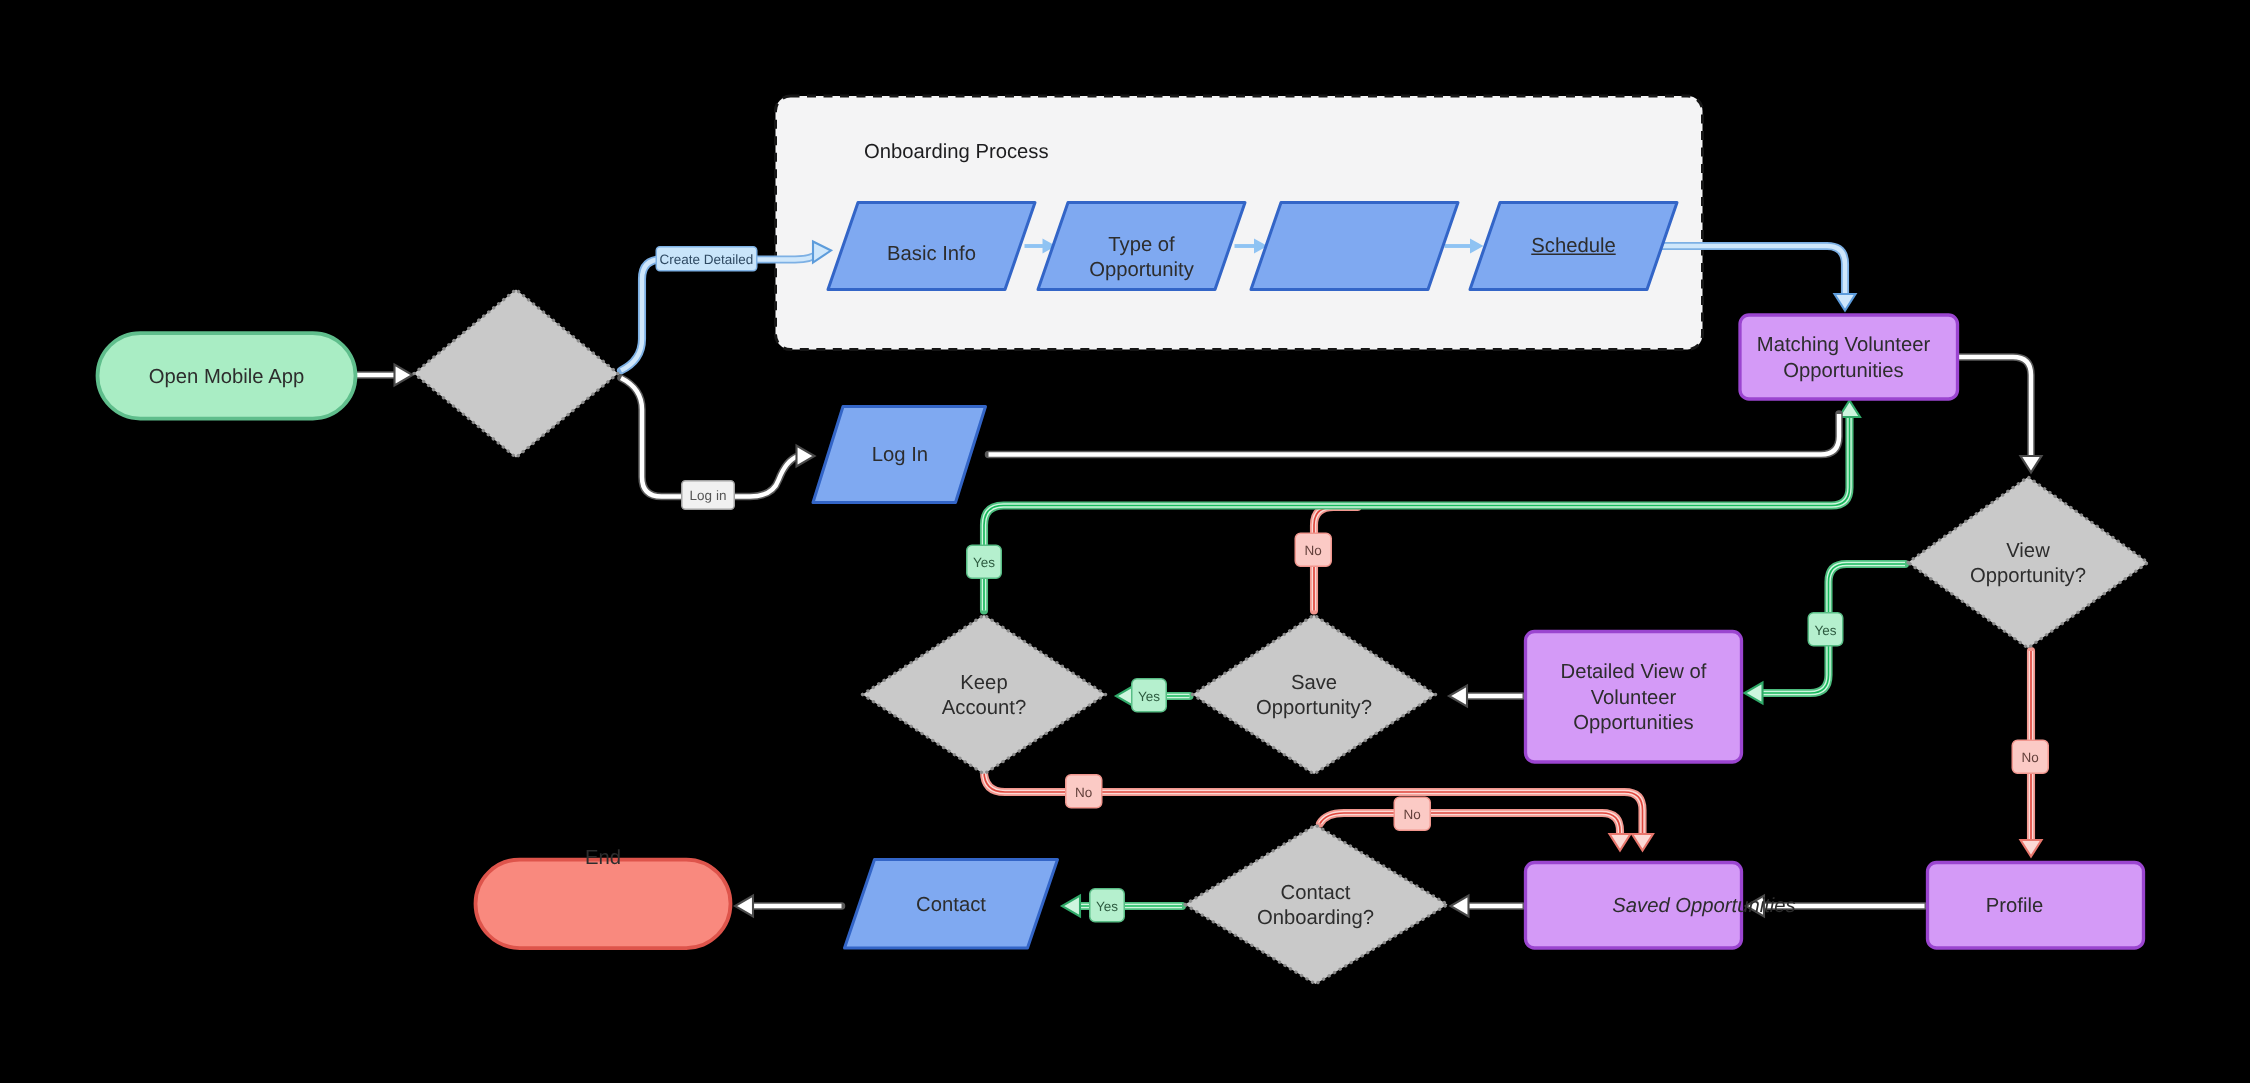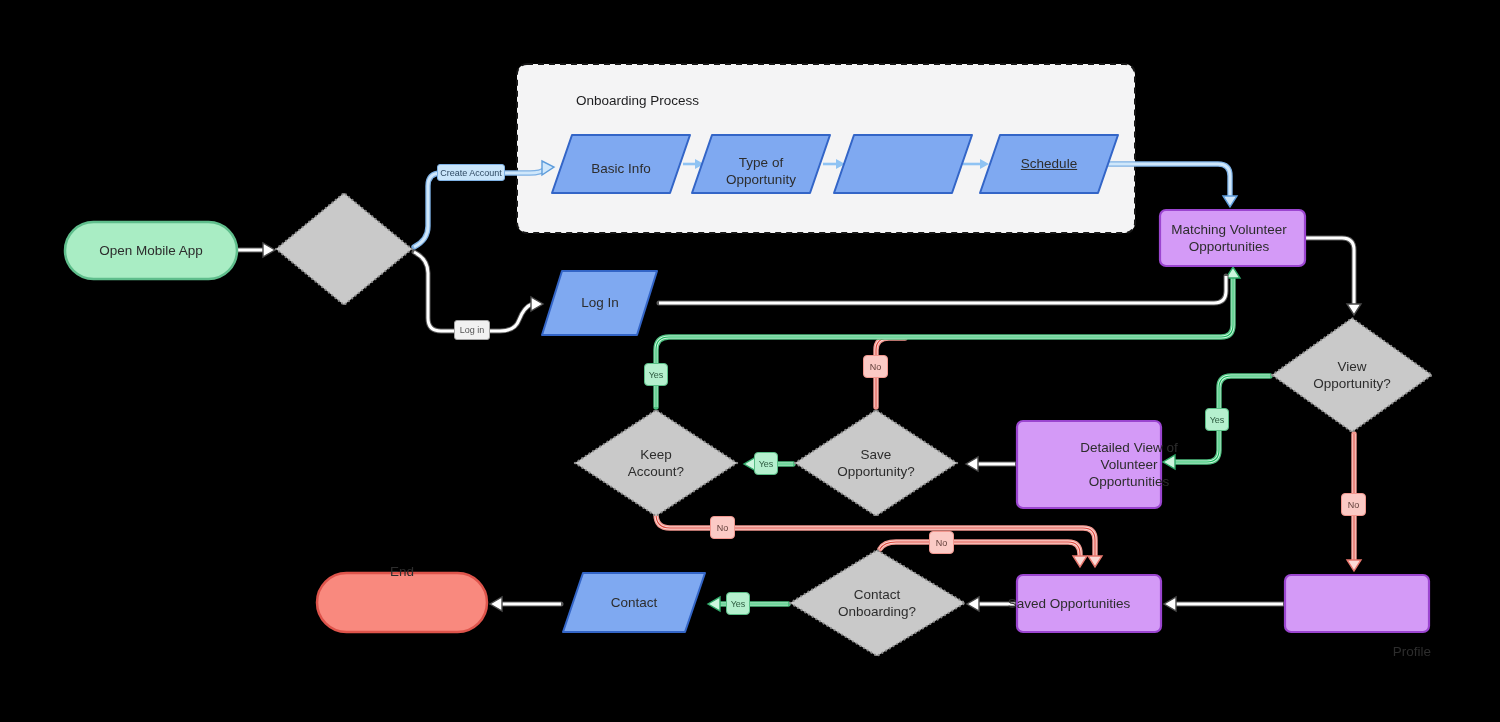--- a/index.html
+++ b/index.html
@@ -200,46 +200,46 @@
     </div>
 <div class="node-label" style="left:552px;top:271px;width:96px;height:64px;">
       <span>Log In</span>
     </div>
 <div class="node-label" style="left:1160px;top:210px;width:138px;height:56px;">
       <span style="width:130px">Matching Volunteer Opportunities</span>
     </div>
 <div class="node-label" style="left:1302px;top:330px;width:100px;height:90px;">
       <span style="width:95px">View Opportunity?</span>
     </div>
-<div class="node-label" style="left:1017px;top:421px;width:144px;height:87px;padding-left:40px;">
+<div class="node-label" style="left:1017px;top:421px;width:144px;height:87px;">
       <span style="width:118px">Detailed View of Volunteer Opportunities</span>
     </div>
 <div class="node-label" style="left:816px;top:418px;width:120px;height:90px;">
       <span style="width:110px">Save Opportunity?</span>
     </div>
 <div class="node-label" style="left:596px;top:418px;width:120px;height:90px;">
       <span style="width:70px">Keep Account?</span>
     </div>
-<div class="node-label" style="left:989px;top:575px;width:160px;height:57px;">
+<div class="node-label" style="left:1056px;top:575px;width:160px;height:57px;font-style:italic;">
       <span>Saved Opportunities</span>
     </div>
-<div class="node-label" style="left:1354px;top:575px;width:116px;height:57px;margin-top:48px;">
+<div class="node-label" style="left:1285px;top:575px;width:116px;height:57px;">
       <span>Profile</span>
     </div>
 <div class="node-label" style="left:817px;top:558px;width:120px;height:90px;">
       <span style="width:100px">Contact Onboarding?</span>
     </div>
 <div class="node-label" style="left:573px;top:573px;width:122px;height:59px;">
       <span>Contact</span>
     </div>
 <div class="node-label" style="left:317px;top:542px;width:170px;height:59px;">
       <span>End</span>
     </div>
 
-<div class="badge badge-create" style="left:437px;top:164px;width:68px;height:17px;">Create Account</div>
+<div class="badge badge-create" style="left:437px;top:164px;width:68px;height:17px;">Create Detailed</div>
 <div class="badge badge-login" style="left:454px;top:320px;width:36px;height:20px;">Log in</div>
 
 <div class="badge badge-yes" style="left:644px;top:363px;width:24px;height:23px;">Yes</div>
 <div class="badge badge-no" style="left:863px;top:355px;width:25px;height:23px;">No</div>
 <div class="badge badge-yes" style="left:754px;top:452px;width:24px;height:23px;">Yes</div>
 <div class="badge badge-yes" style="left:1205px;top:408px;width:24px;height:23px;">Yes</div>
 <div class="badge badge-no" style="left:1341px;top:493px;width:25px;height:23px;">No</div>
 <div class="badge badge-no" style="left:710px;top:516px;width:25px;height:23px;">No</div>
 <div class="badge badge-no" style="left:929px;top:531px;width:25px;height:23px;">No</div>
 <div class="badge badge-yes" style="left:726px;top:592px;width:24px;height:23px;">Yes</div>

